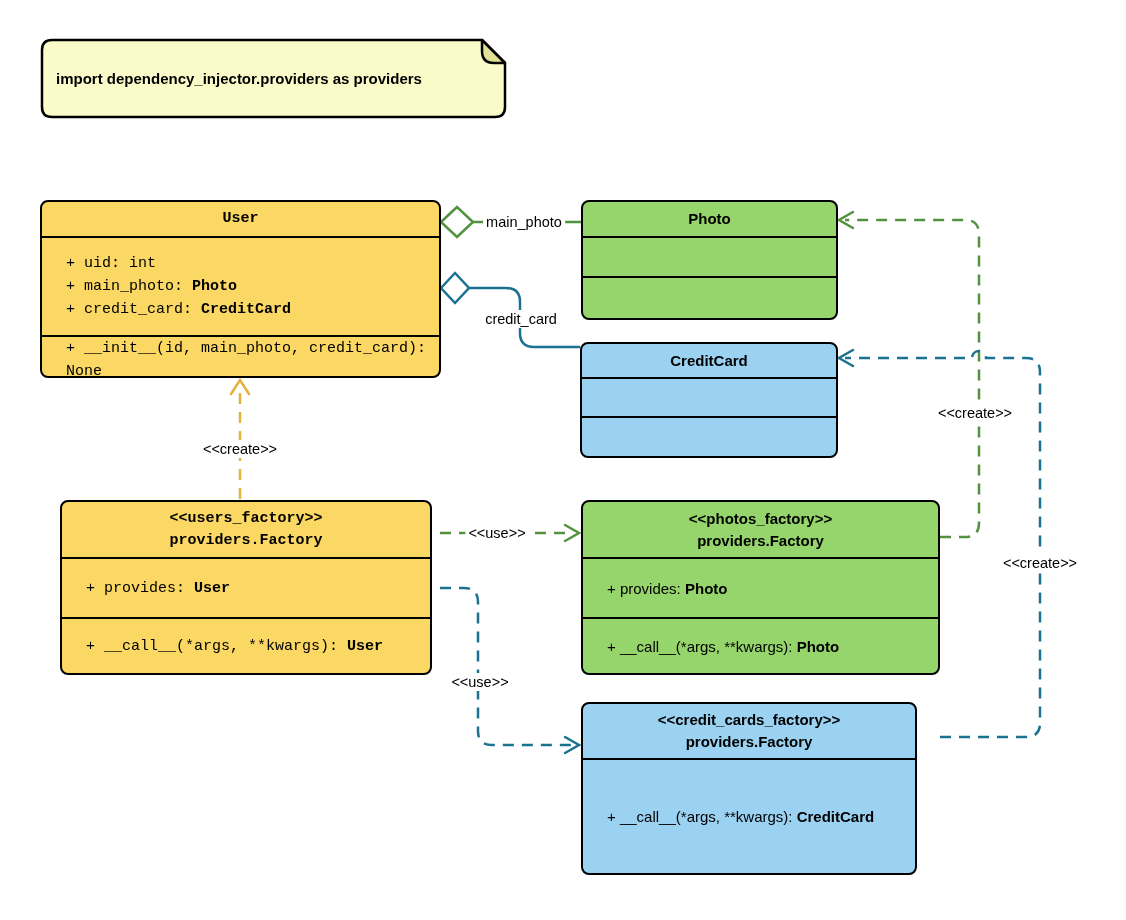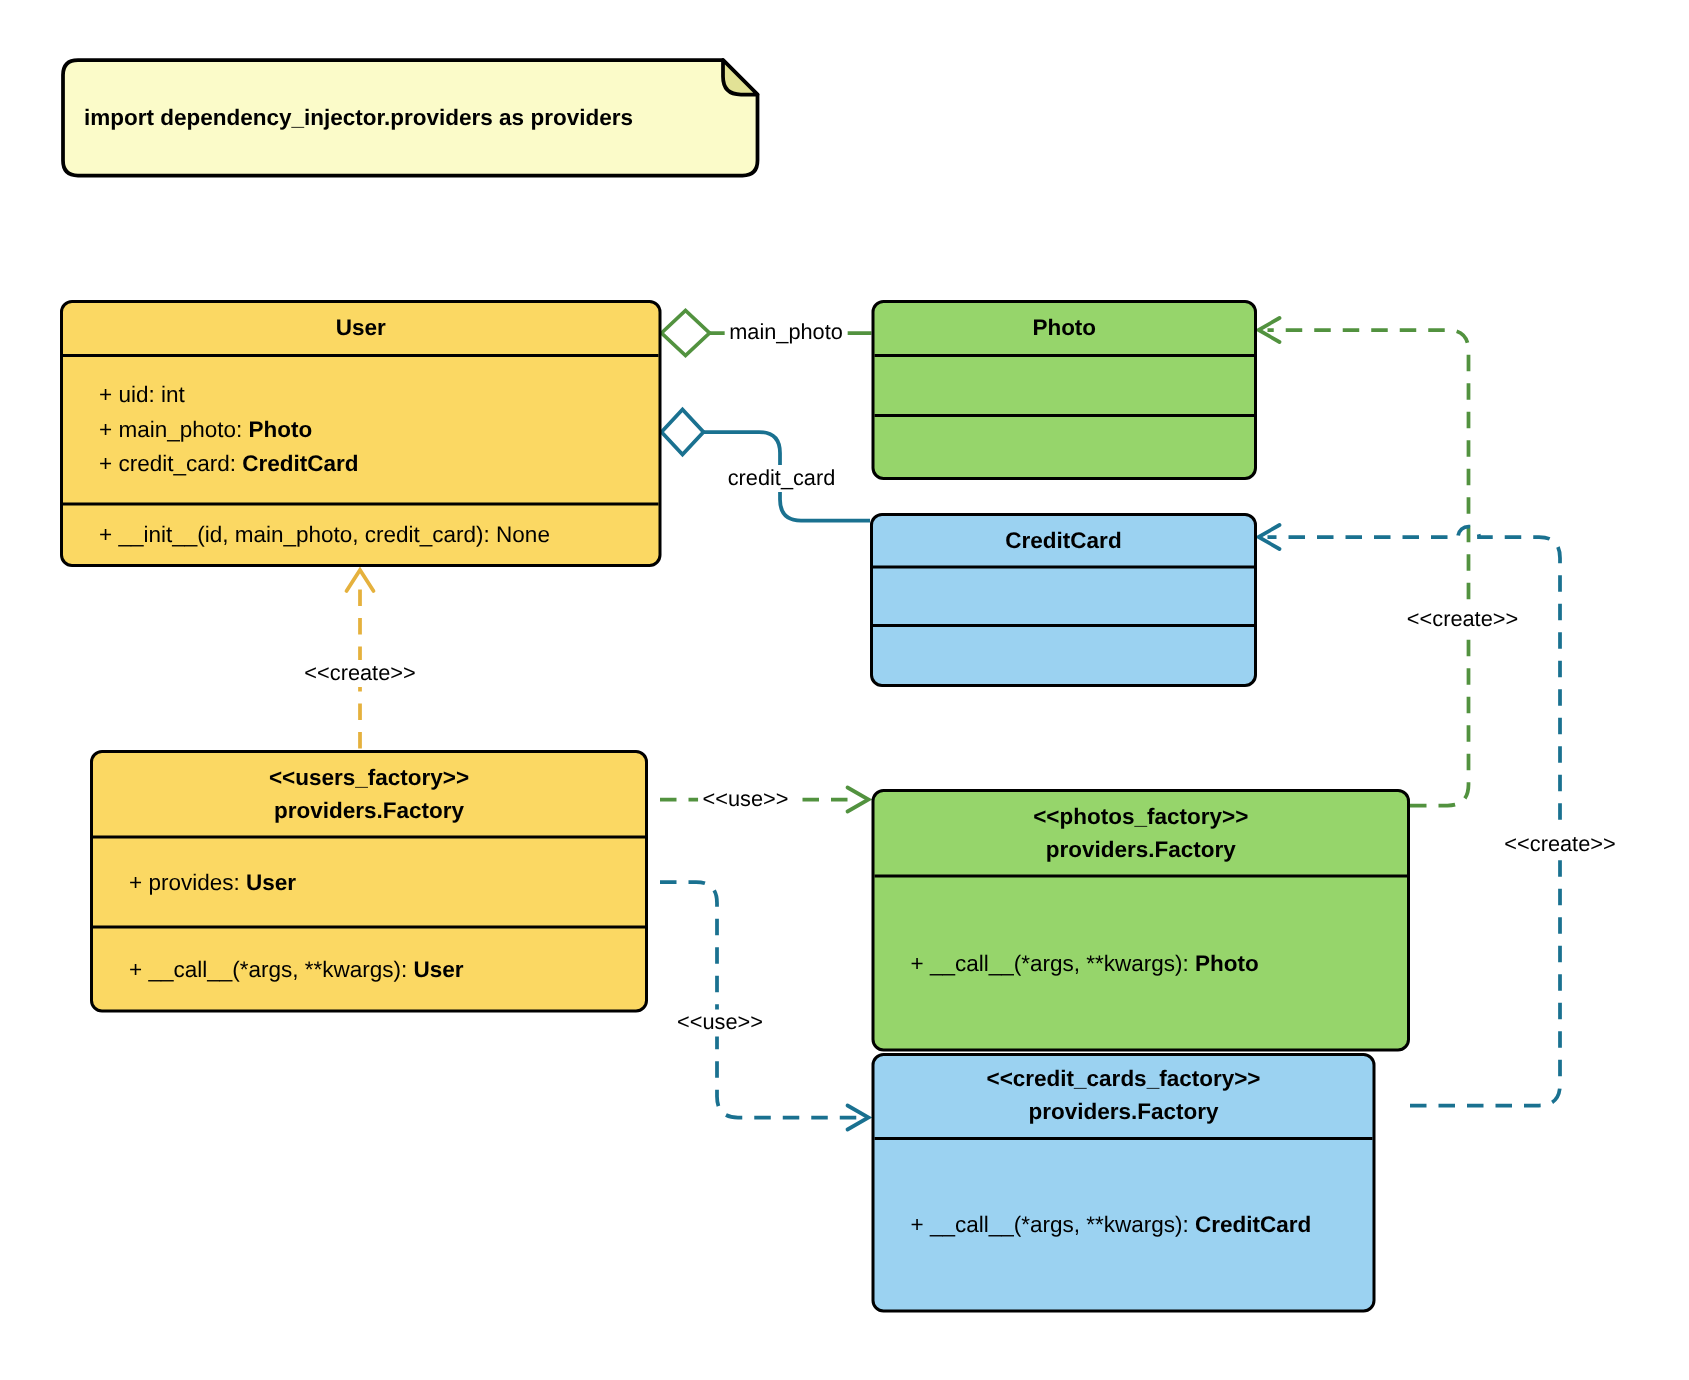--- a/index.html
+++ b/index.html
@@ -18,21 +18,21 @@
   .wire.blue{stroke:var(--c-blue_line);}
   .wire.gold{stroke:var(--c-yellow_line);}
   .arrowhead{fill:none;stroke-width:2.5px;stroke-linecap:round;}
   .diamond{fill:#fff;stroke-width:2.5px;}
   .note-body{fill:var(--c-note_fill);stroke:var(--c-outline);stroke-width:2.5px;stroke-linejoin:round;}
   .note-fold{fill:var(--c-note_fold);stroke:var(--c-outline);stroke-width:2.5px;stroke-linejoin:round;}
   .note-text{position:absolute;left:56px;top:40px;width:449px;height:77px;display:flex;align-items:center;
     font-weight:bold;font-size:15px;z-index:2;white-space:nowrap;}
   .uml-class{position:absolute;z-index:2;box-sizing:border-box;border:2px solid var(--c-outline);
     border-radius:8px;display:flex;flex-direction:column;font-size:15px;}
-  .uml-class.yellow{background:var(--c-yellow_fill);}
+  .uml-class.yellow{background:var(--c-yellow_fill);font-family:Liberation Mono, monospace;}
   .uml-class.green{background:var(--c-green_fill);}
   .uml-class.blue{background:var(--c-blue_fill);}
   .uml-title{box-sizing:border-box;border-bottom:2px solid var(--c-outline);display:flex;flex-direction:column;
     align-items:center;justify-content:center;font-weight:bold;line-height:22px;text-align:center;flex:0 0 auto;}
   .uml-sect{box-sizing:border-box;border-bottom:2px solid var(--c-outline);display:flex;flex-direction:column;
     justify-content:center;padding-left:24px;line-height:23px;flex:0 0 auto;}
   .uml-sect.last{border-bottom:none;flex:1 1 auto;}
   .uml-sect .b{font-weight:bold;}
   .edge-label{position:absolute;z-index:3;transform:translate(-50%,-50%);background:var(--c-background);
     padding:0 3px;font-size:14.5px;white-space:nowrap;line-height:18px;}
@@ -101,24 +101,27 @@
       <div>providers.Factory</div>
     </div>
     <div class="uml-sect" style="height:60px">
       <div><span class="t">+ provides: </span><span class="b">User</span></div>
     </div>
     <div class="uml-sect last">
       <div><span class="t">+ __call__(*args, **kwargs): </span><span class="b">User</span></div>
     </div>
   </div>
 
-  <div class="uml-class green" style="left:581px;top:526px;width:359px;height:175px">
+  <div class="uml-class green" style="left:581px;top:500px;width:359px;height:175px">
     <div class="uml-title" style="height:57px">
       <div>&lt;&lt;photos_factory&gt;&gt;</div>
       <div>providers.Factory</div>
+    </div>
+    <div class="uml-sect" style="height:60px">
+      <div><span class="t">+ provides: </span><span class="b">Photo</span></div>
     </div>
     <div class="uml-sect last">
       <div><span class="t">+ __call__(*args, **kwargs): </span><span class="b">Photo</span></div>
     </div>
   </div>
 
   <div class="uml-class blue" style="left:581px;top:702px;width:336px;height:173px">
     <div class="uml-title" style="height:56px">
       <div>&lt;&lt;credit_cards_factory&gt;&gt;</div>
       <div>providers.Factory</div>

